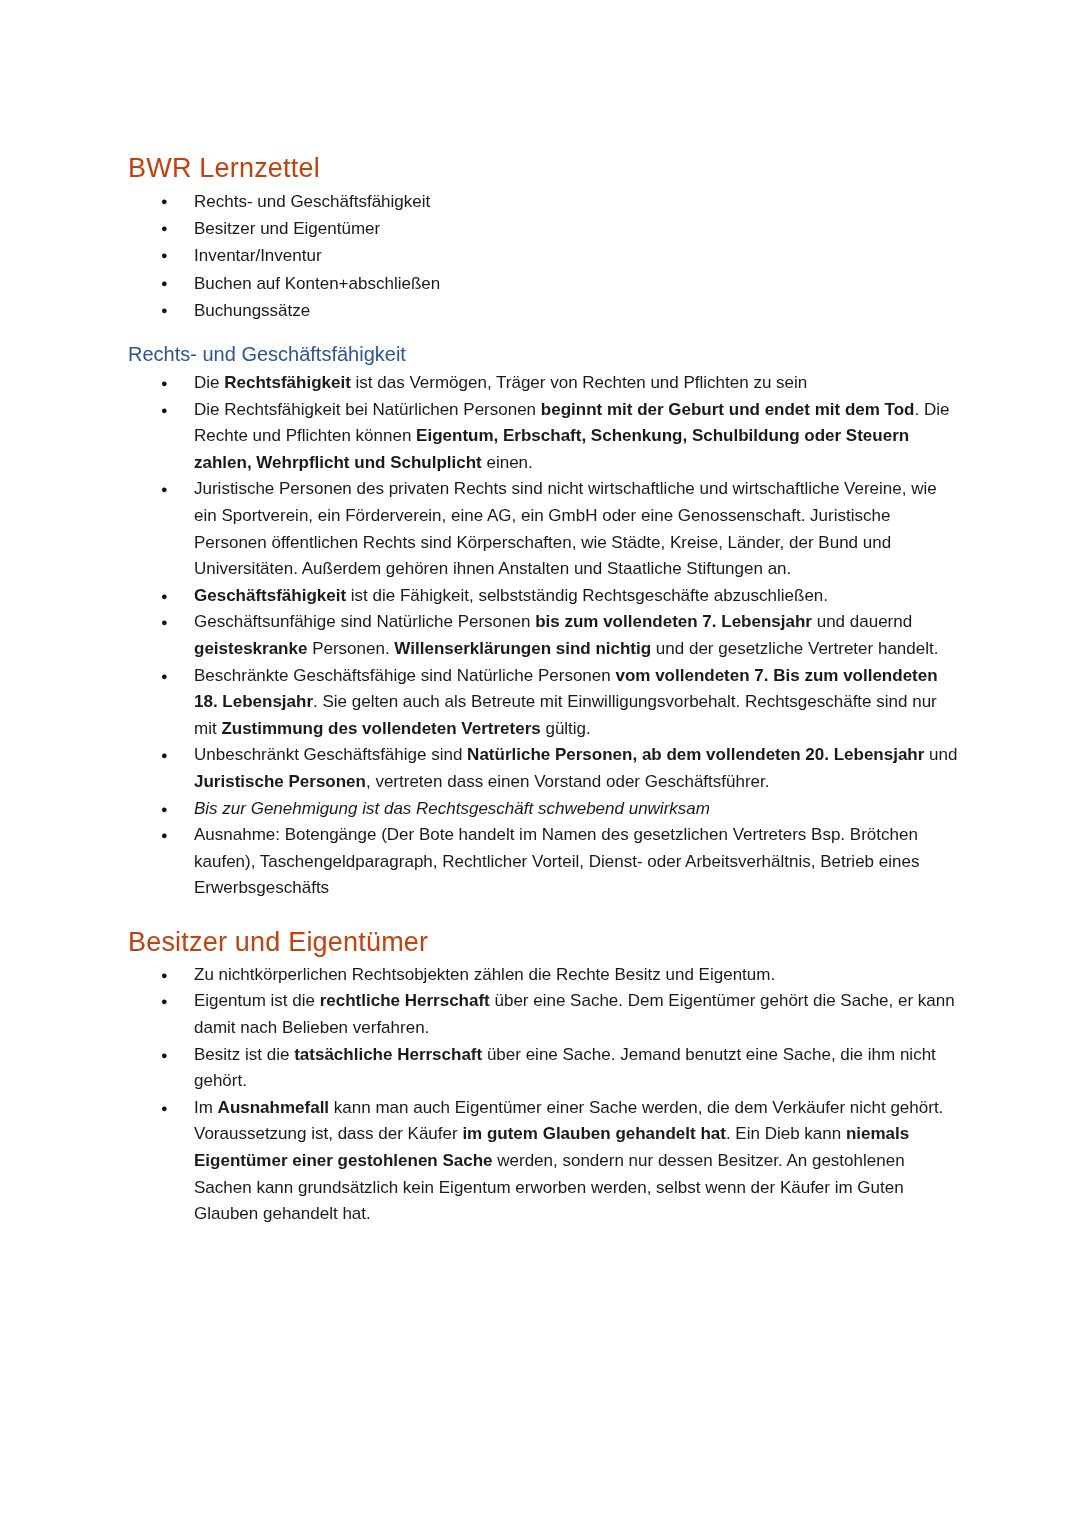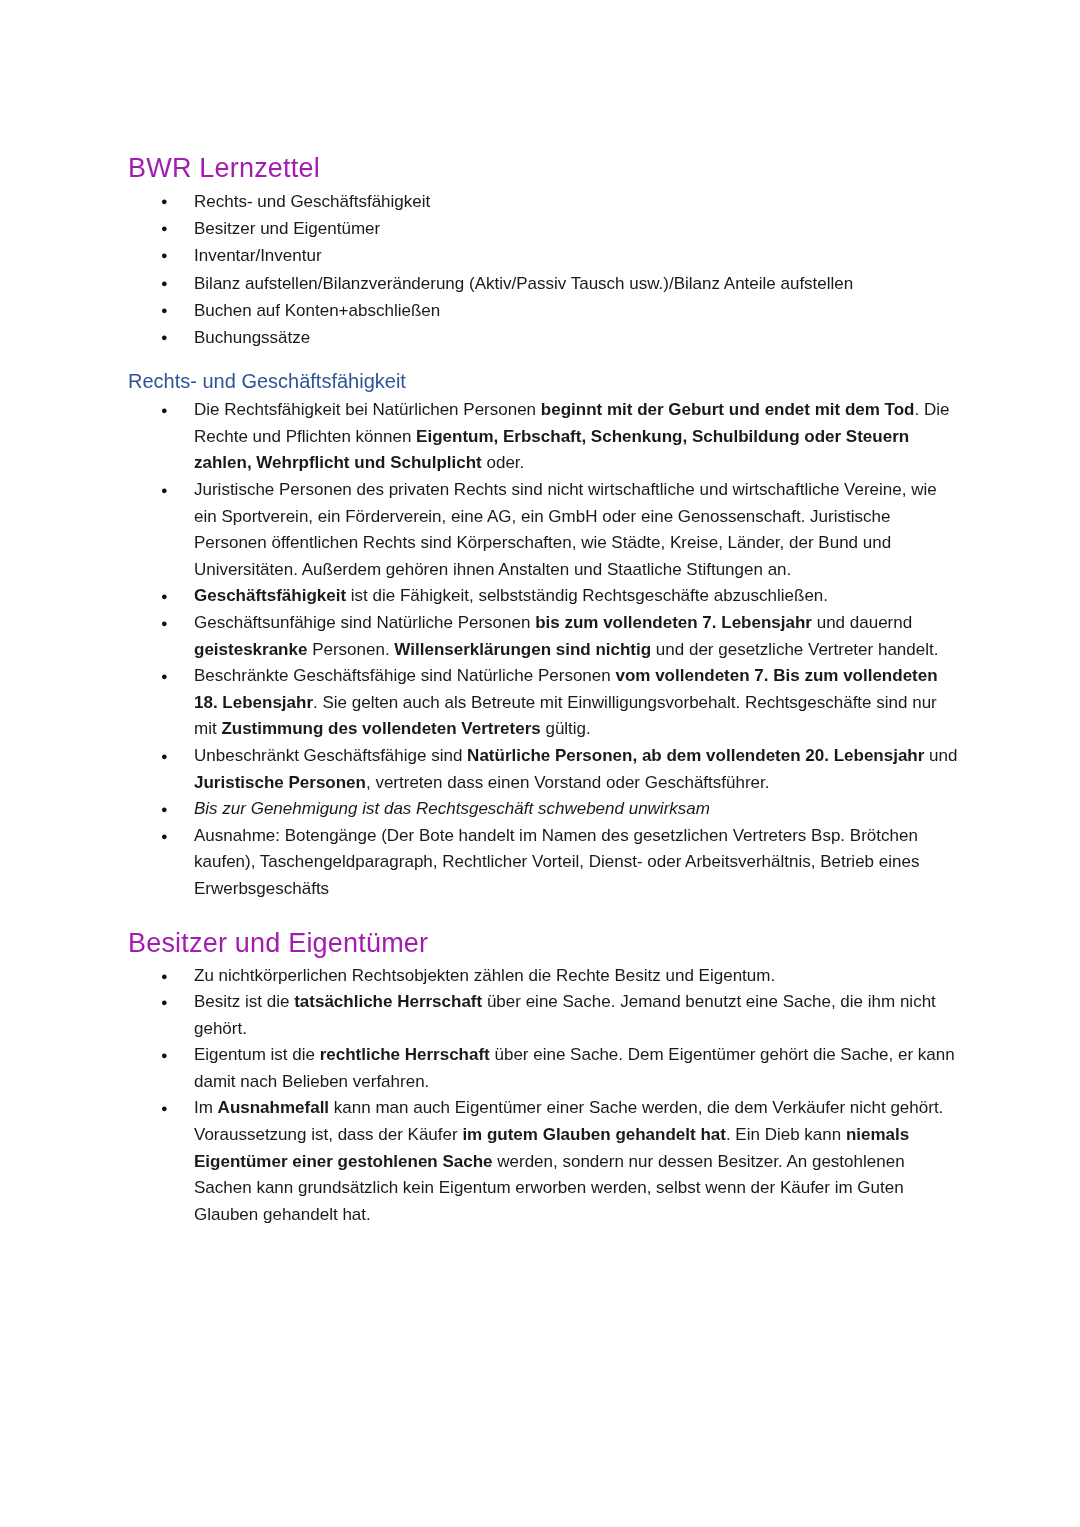--- a/index.html
+++ b/index.html
@@ -1,56 +1,56 @@
 <!DOCTYPE html>
 <html><head>
 <meta charset="utf-8">
 <style>
   html, body { margin: 0; padding: 0; background: #ffffff; }
   body { width: 1080px; height: 1527px; position: relative; overflow: hidden;
          font-family: "Liberation Sans", "DejaVu Sans", sans-serif; color: #1a1a1a; }
   .page { position: absolute; left: 128px; top: 150px; width: 830px; }
-  h1 { font-weight: normal; color: #a21caf; font-size: 27px; margin: 0; line-height: 36px; letter-spacing: 0.2px; }
+  h1 { font-weight: normal; color: #c2410c; font-size: 27px; margin: 0; line-height: 36px; letter-spacing: 0.2px; }
   h2 { font-weight: normal; color: #2f5496; font-size: 20px; margin: 0; line-height: 28px; }
   h1.sec { font-size: 27px; margin-top: 22px; line-height: 36px; }
   ul { list-style: none; margin: 0; padding: 0; }
   li { position: relative; padding-left: 66px; font-size: 17px; line-height: 26.6px; }
   li::before { content: "\25CF"; position: absolute; left: 33px; top: 0; font-size: 11px; color: #111; }
   .toc li { line-height: 27.2px; }
   .toc { margin-top: 2px; margin-bottom: 16px; }
   .sec-list { margin-top: 2px; }
   b { font-weight: bold; }
   i { font-style: italic; }
 </style>
 </head>
 <body>
 
 <div class="page">
   <h1>BWR Lernzettel</h1>
   <ul class="toc">
     <li>Rechts- und Geschäftsfähigkeit</li>
     <li>Besitzer und Eigentümer</li>
     <li>Inventar/Inventur</li>
-    <li>Bilanz aufstellen/Bilanzveränderung (Aktiv/Passiv Tausch usw.)/Bilanz Anteile aufstellen</li>
     <li>Buchen auf Konten+abschließen</li>
     <li>Buchungssätze</li>
   </ul>
 
   <h2>Rechts- und Geschäftsfähigkeit</h2>
   <ul class="sec-list">
-      <li><span>Die Rechtsfähigkeit bei Natürlichen Personen </span><b>beginnt mit der Geburt und endet mit dem Tod</b><span>. Die Rechte und Pflichten können </span><b>Eigentum, Erbschaft, Schenkung, Schulbildung oder Steuern zahlen, Wehrpflicht und Schulplicht</b><span> oder.</span></li>
+      <li><span>Die </span><b>Rechtsfähigkeit</b><span> ist das Vermögen, Träger von Rechten und Pflichten zu sein</span></li>
+      <li><span>Die Rechtsfähigkeit bei Natürlichen Personen </span><b>beginnt mit der Geburt und endet mit dem Tod</b><span>. Die Rechte und Pflichten können </span><b>Eigentum, Erbschaft, Schenkung, Schulbildung oder Steuern zahlen, Wehrpflicht und Schulplicht</b><span> einen.</span></li>
       <li><span>Juristische Personen des privaten Rechts sind nicht wirtschaftliche und wirtschaftliche Vereine, wie ein Sportverein, ein Förderverein, eine AG, ein GmbH oder eine Genossenschaft. Juristische Personen öffentlichen Rechts sind Körperschaften, wie Städte, Kreise, Länder, der Bund und Universitäten. Außerdem gehören ihnen Anstalten und Staatliche Stiftungen an.</span></li>
       <li><b>Geschäftsfähigkeit</b><span> ist die Fähigkeit, selbstständig Rechtsgeschäfte abzuschließen.</span></li>
       <li><span>Geschäftsunfähige sind Natürliche Personen </span><b>bis zum vollendeten 7. Lebensjahr</b><span> und dauernd </span><b>geisteskranke</b><span> Personen. </span><b>Willenserklärungen sind nichtig</b><span> und der gesetzliche Vertreter handelt.</span></li>
       <li><span>Beschränkte Geschäftsfähige sind Natürliche Personen </span><b>vom vollendeten 7. Bis zum vollendeten 18. Lebensjahr</b><span>. Sie gelten auch als Betreute mit Einwilligungsvorbehalt. Rechtsgeschäfte sind nur mit </span><b>Zustimmung des vollendeten Vertreters</b><span> gültig.</span></li>
       <li><span>Unbeschränkt Geschäftsfähige sind </span><b>Natürliche Personen, ab dem vollendeten 20. Lebensjahr</b><span> und </span><b>Juristische Personen</b><span>, vertreten dass einen Vorstand oder Geschäftsführer.</span></li>
       <li><i>Bis zur Genehmigung ist das Rechtsgeschäft schwebend unwirksam</i></li>
       <li><span>Ausnahme: Botengänge (Der Bote handelt im Namen des gesetzlichen Vertreters Bsp. Brötchen kaufen), Taschengeldparagraph, Rechtlicher Vorteil, Dienst- oder Arbeitsverhältnis, Betrieb eines Erwerbsgeschäfts</span></li>
     </ul>
 
   <h1 class="sec">Besitzer und Eigentümer</h1>
   <ul class="sec-list">
       <li><span>Zu nichtkörperlichen Rechtsobjekten zählen die Rechte Besitz und Eigentum.</span></li>
+      <li><span>Eigentum ist die </span><b>rechtliche Herrschaft</b><span> über eine Sache. Dem Eigentümer gehört die Sache, er kann damit nach Belieben verfahren.</span></li>
       <li><span>Besitz ist die </span><b>tatsächliche Herrschaft</b><span> über eine Sache. Jemand benutzt eine Sache, die ihm nicht gehört.</span></li>
-      <li><span>Eigentum ist die </span><b>rechtliche Herrschaft</b><span> über eine Sache. Dem Eigentümer gehört die Sache, er kann damit nach Belieben verfahren.</span></li>
       <li><span>Im </span><b>Ausnahmefall</b><span> kann man auch Eigentümer einer Sache werden, die dem Verkäufer nicht gehört. Voraussetzung ist, dass der Käufer </span><b>im gutem Glauben gehandelt hat</b><span>. Ein Dieb kann </span><b>niemals Eigentümer einer gestohlenen Sache</b><span> werden, sondern nur dessen Besitzer. An gestohlenen Sachen kann grundsätzlich kein Eigentum erworben werden, selbst wenn der Käufer im Guten Glauben gehandelt hat.</span></li>
     </ul>
 </div>
 
 </body></html>

